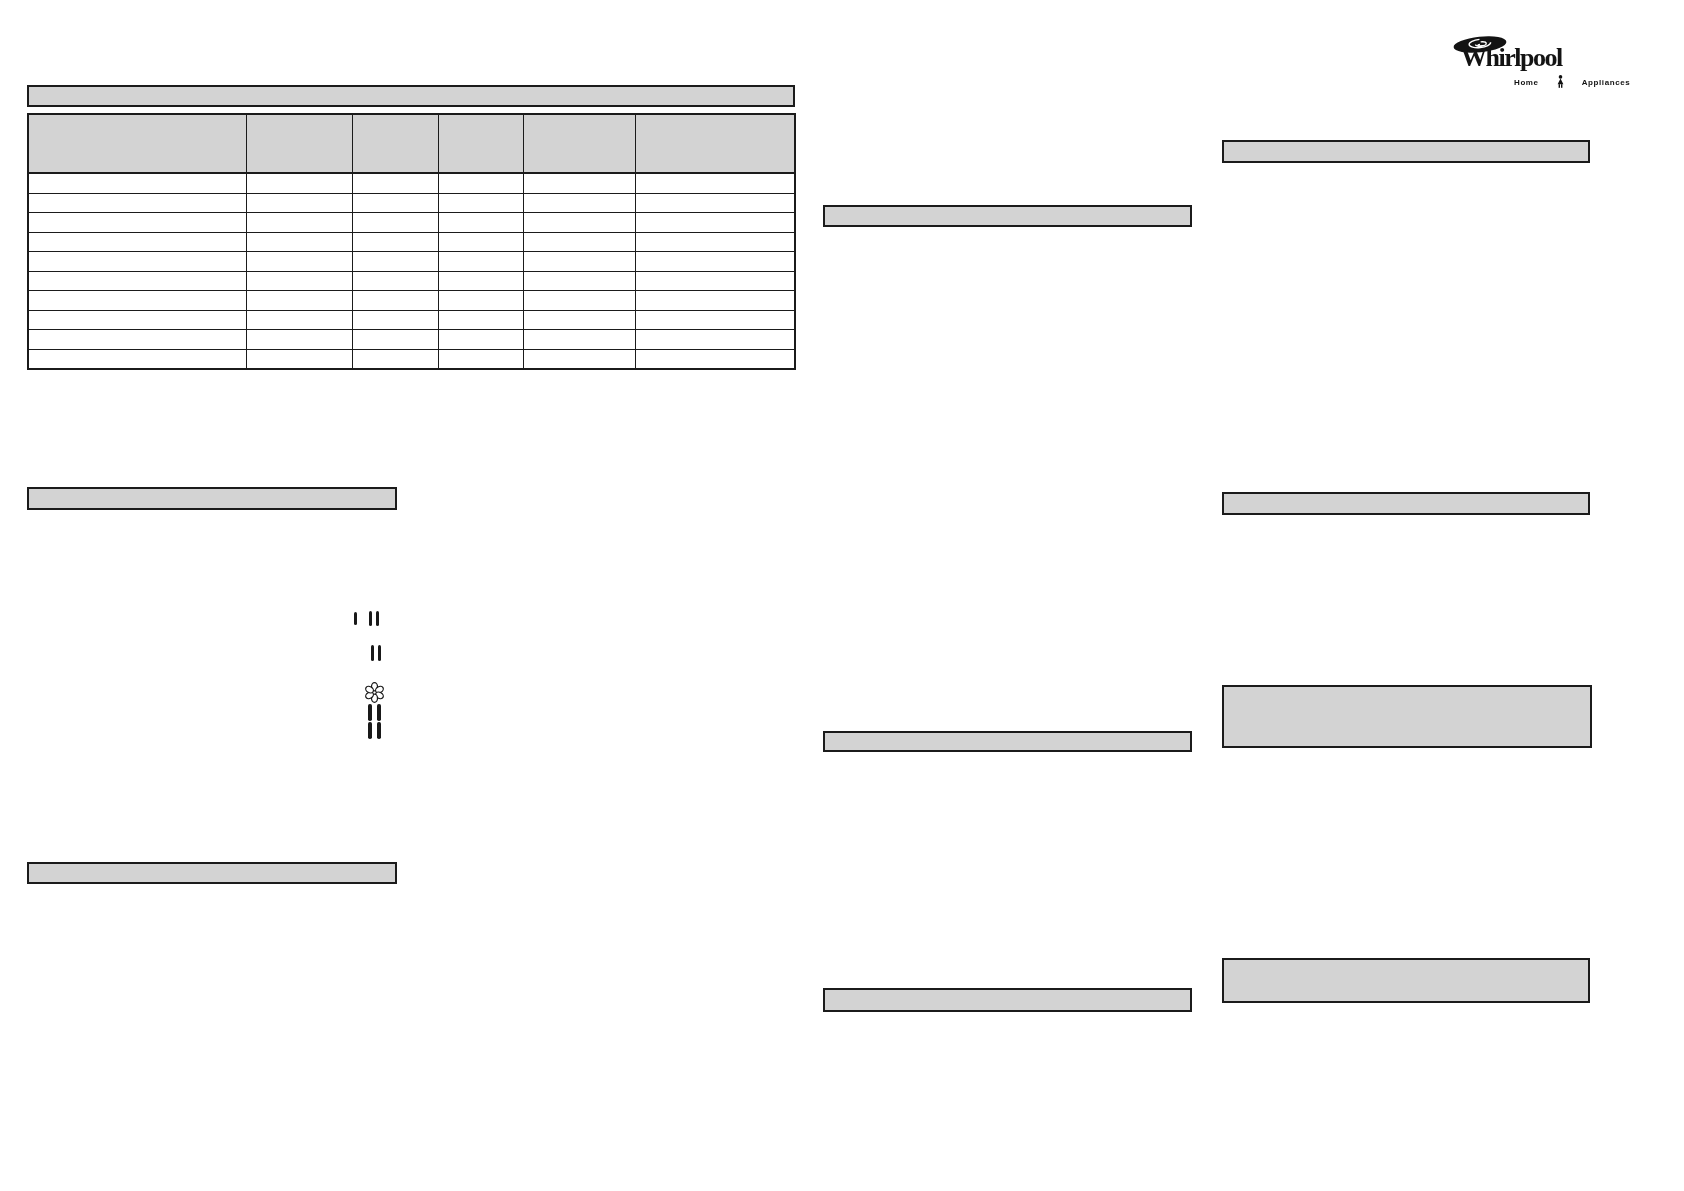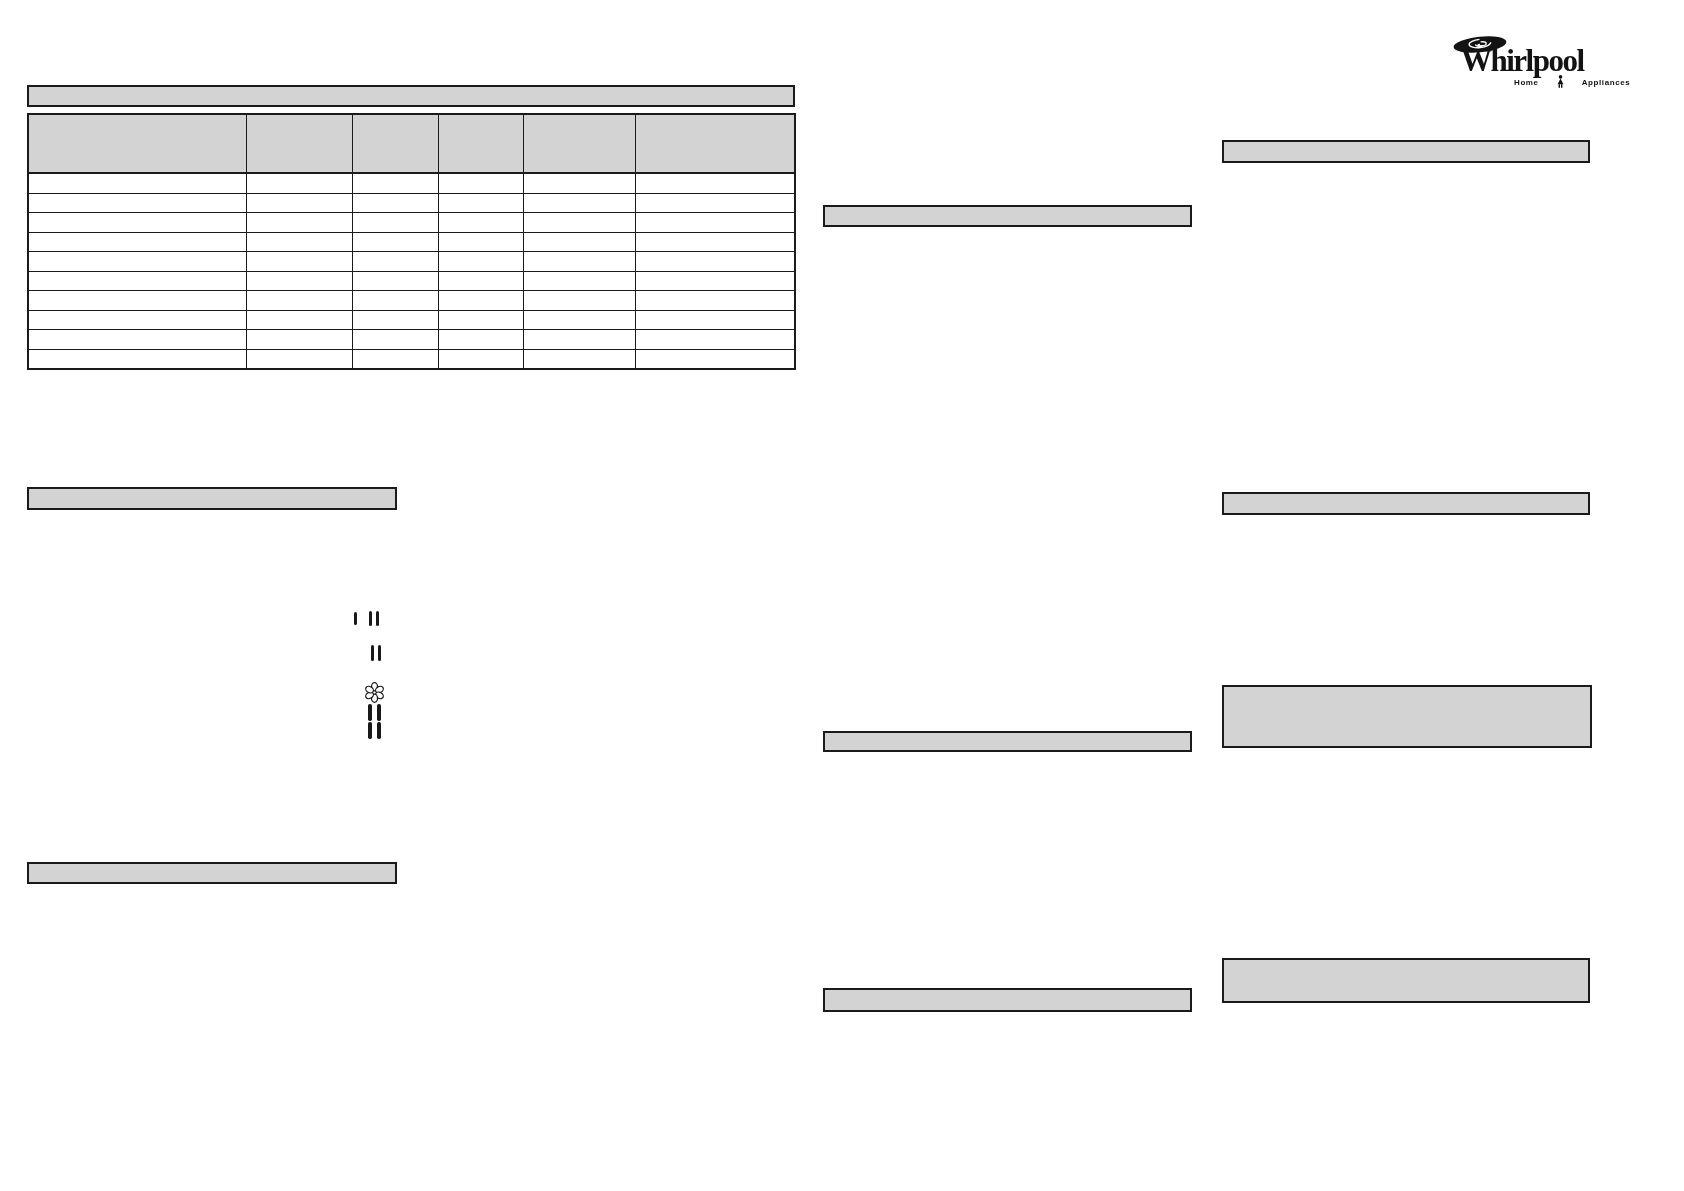--- a/index.html
+++ b/index.html
@@ -57,21 +57,21 @@
   .sym-d{left:368px;top:704px;}
   .sym-e{left:368px;top:722px;}
 
   
   .logo{position:absolute;left:1448px;top:33px;width:160px;height:56px;}
   .swirl{position:absolute;left:5px;top:3px;width:54px;height:17px;transform:rotate(-6deg);}
   .brand{
     position:absolute;left:13px;top:11px;
     font-family:"Liberation Serif", serif;
     font-weight:bold;
-    font-size:31px;
+    font-size:26px;
     letter-spacing:-1.5px;
     color:#131313;
     line-height:1.1;
     white-space:nowrap;
   }
   .tagline{
     position:absolute;left:66px;top:42px;
     display:flex;align-items:flex-end;gap:16px;
     font-size:8px;font-weight:bold;letter-spacing:0.6px;
     color:#131313;white-space:nowrap;

